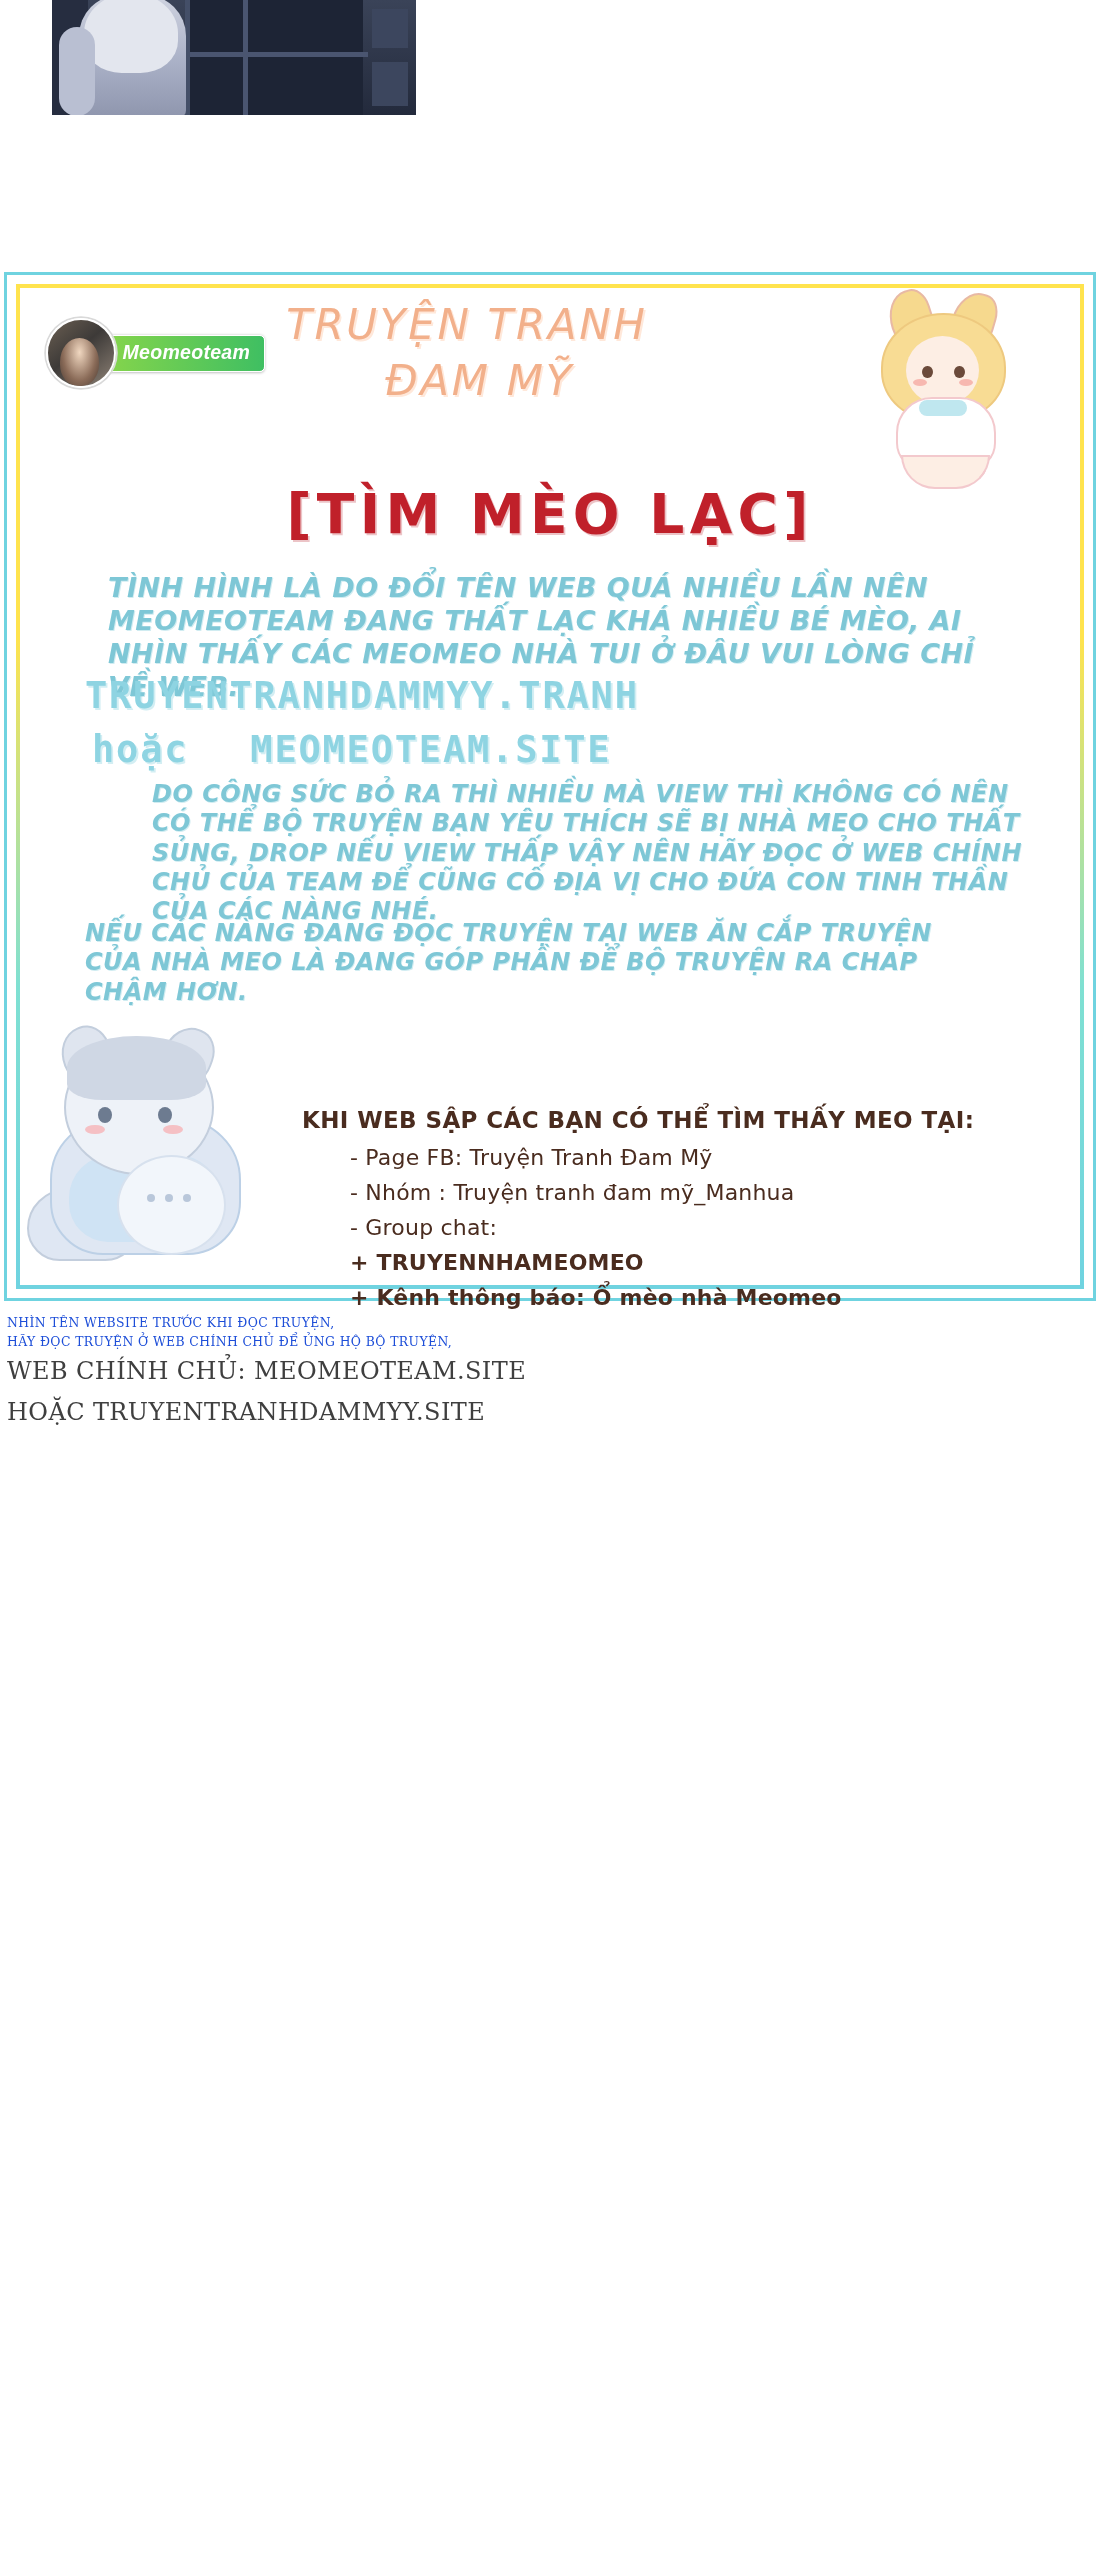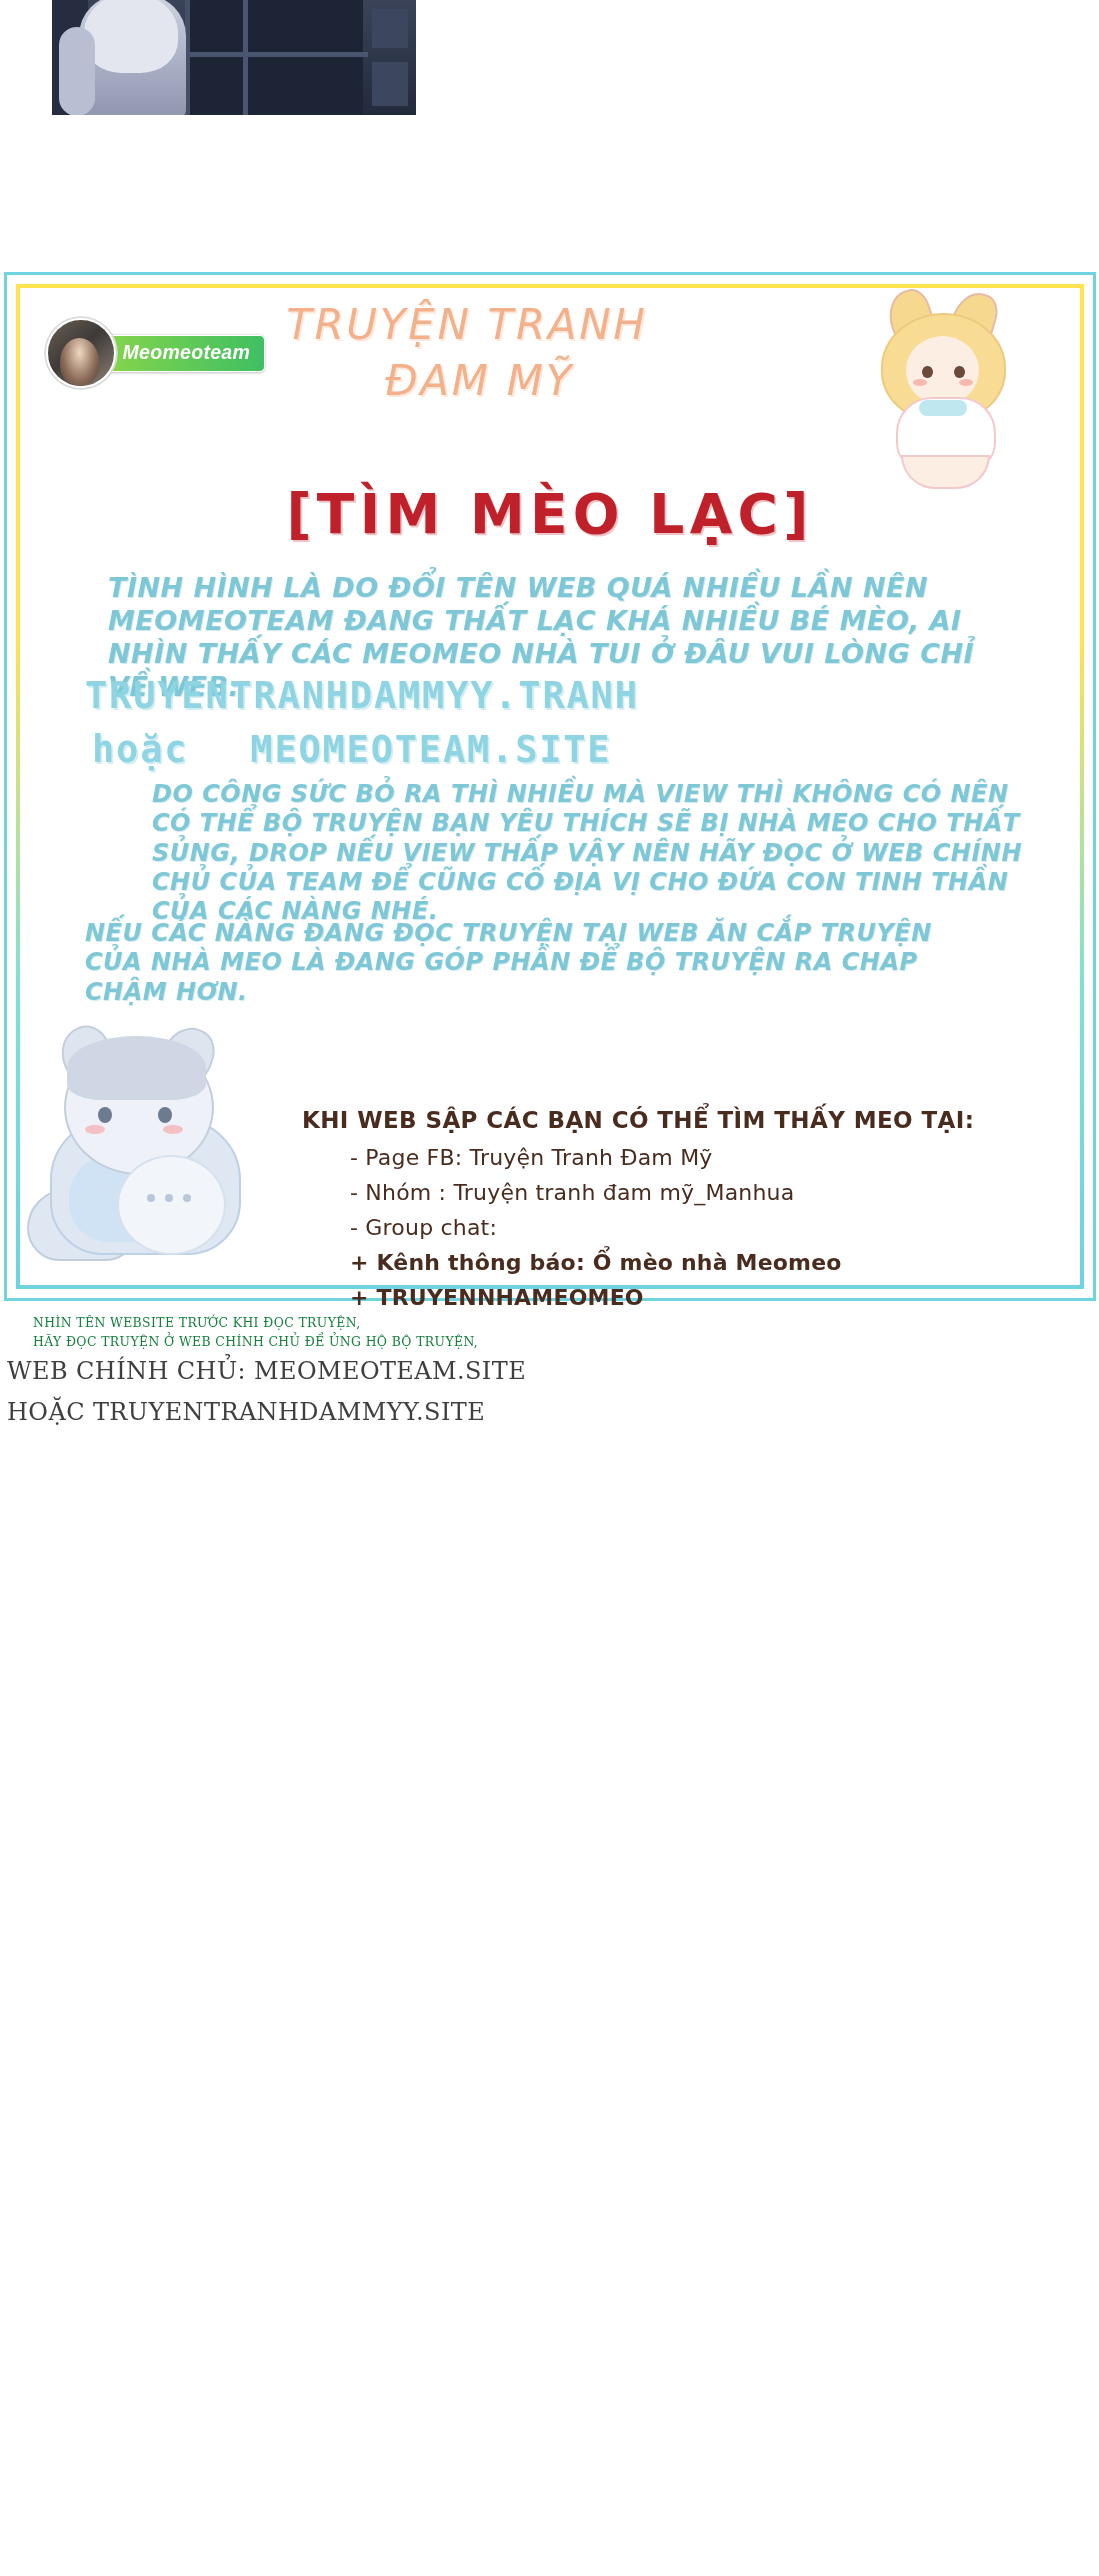--- a/index.html
+++ b/index.html
@@ -442,22 +442,21 @@
     width: 1100px;
     padding-left: 7px;
     box-sizing: border-box;
     font-family: "DejaVu Serif", serif;
     color: #5a5a5a;
   }
   .footer-small {
     font-size: 12.4px;
     letter-spacing: 0.4px;
     margin-bottom: 3.6px;
-    color: #15803d;
-    margin-left: 26px;
+    color: #1d4ed8;
   }
   .footer-big {
     font-size: 24px;
     color: #3f3f3f;
     letter-spacing: 0.4px;
     margin-top: 7px;
     line-height: 1.25;
   }
 </style>
 </head>
@@ -533,22 +532,22 @@
     <div class="mw-plush-dot" style="left:124px;"></div>
     <div class="mw-plush-dot" style="left:142px;"></div>
     <div class="mw-plush-dot" style="left:160px;"></div>
   </div>
 
   <div class="contacts">
     <div class="contacts-title">KHI WEB SẬP CÁC BẠN CÓ THỂ TÌM THẤY MEO TẠI:</div>
     <div class="contacts-item">- Page FB: Truyện Tranh Đam Mỹ</div>
     <div class="contacts-item">- Nhóm : Truyện tranh đam mỹ_Manhua</div>
     <div class="contacts-item">- Group chat:</div>
+    <div class="contacts-item bold">+ TRUYENNHAMEOMEO</div>
     <div class="contacts-item bold">+ Kênh thông báo: Ổ mèo nhà Meomeo</div>
-    <div class="contacts-item bold">+ TRUYENNHAMEOMEO</div>
   </div>
 </div>
 
 <div class="footer">
   <div class="footer-small">NHÌN TÊN WEBSITE TRƯỚC KHI ĐỌC TRUYỆN,</div>
   <div class="footer-small">HÃY ĐỌC TRUYỆN Ở WEB CHÍNH CHỦ ĐỂ ỦNG HỘ BỘ TRUYỆN,</div>
   <div class="footer-big">WEB CHÍNH CHỦ: MEOMEOTEAM.SITE</div>
   <div class="footer-big" style="margin-top:11px;">HOẶC TRUYENTRANHDAMMYY.SITE</div>
 </div>
 

